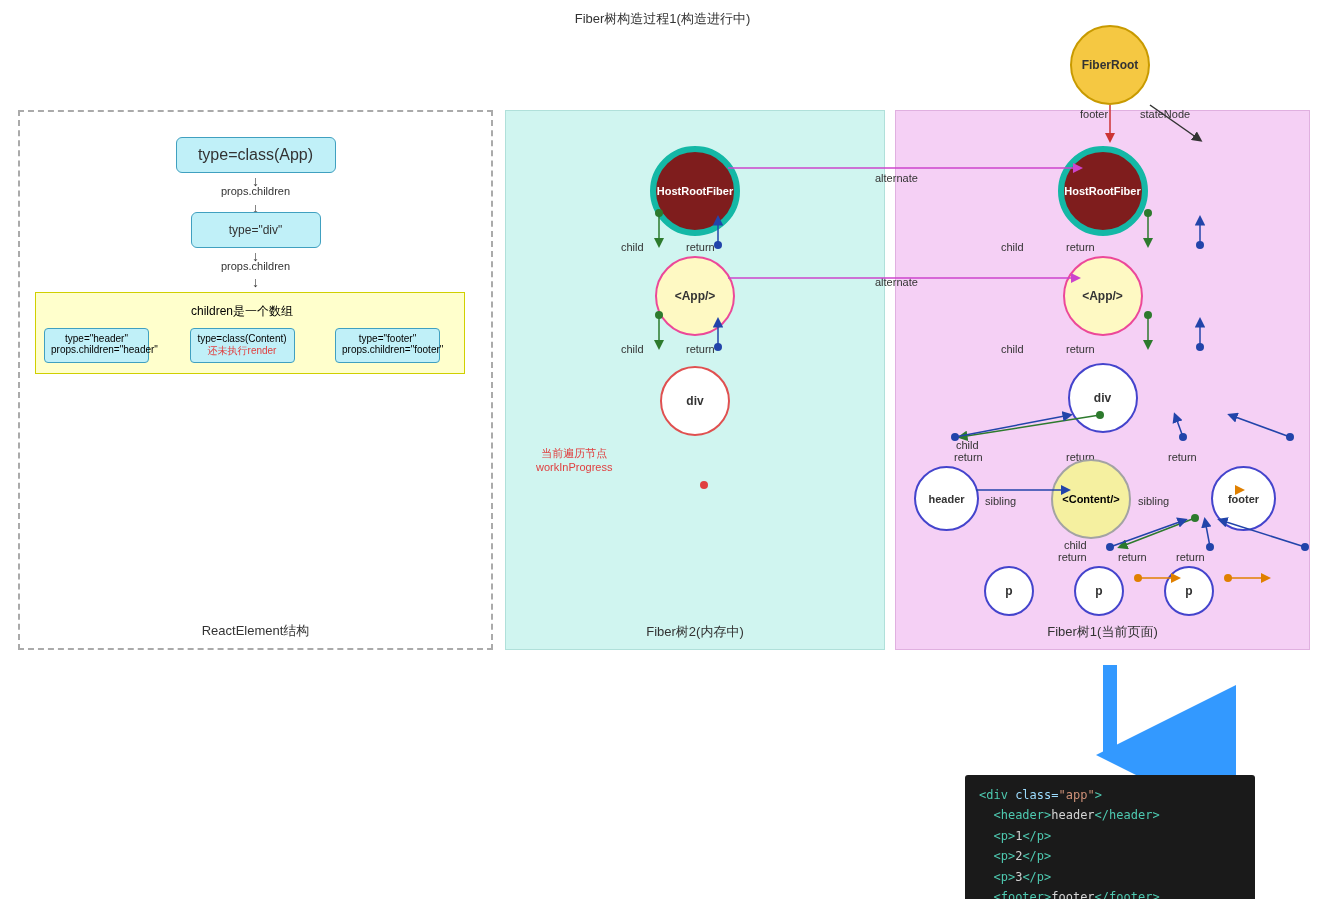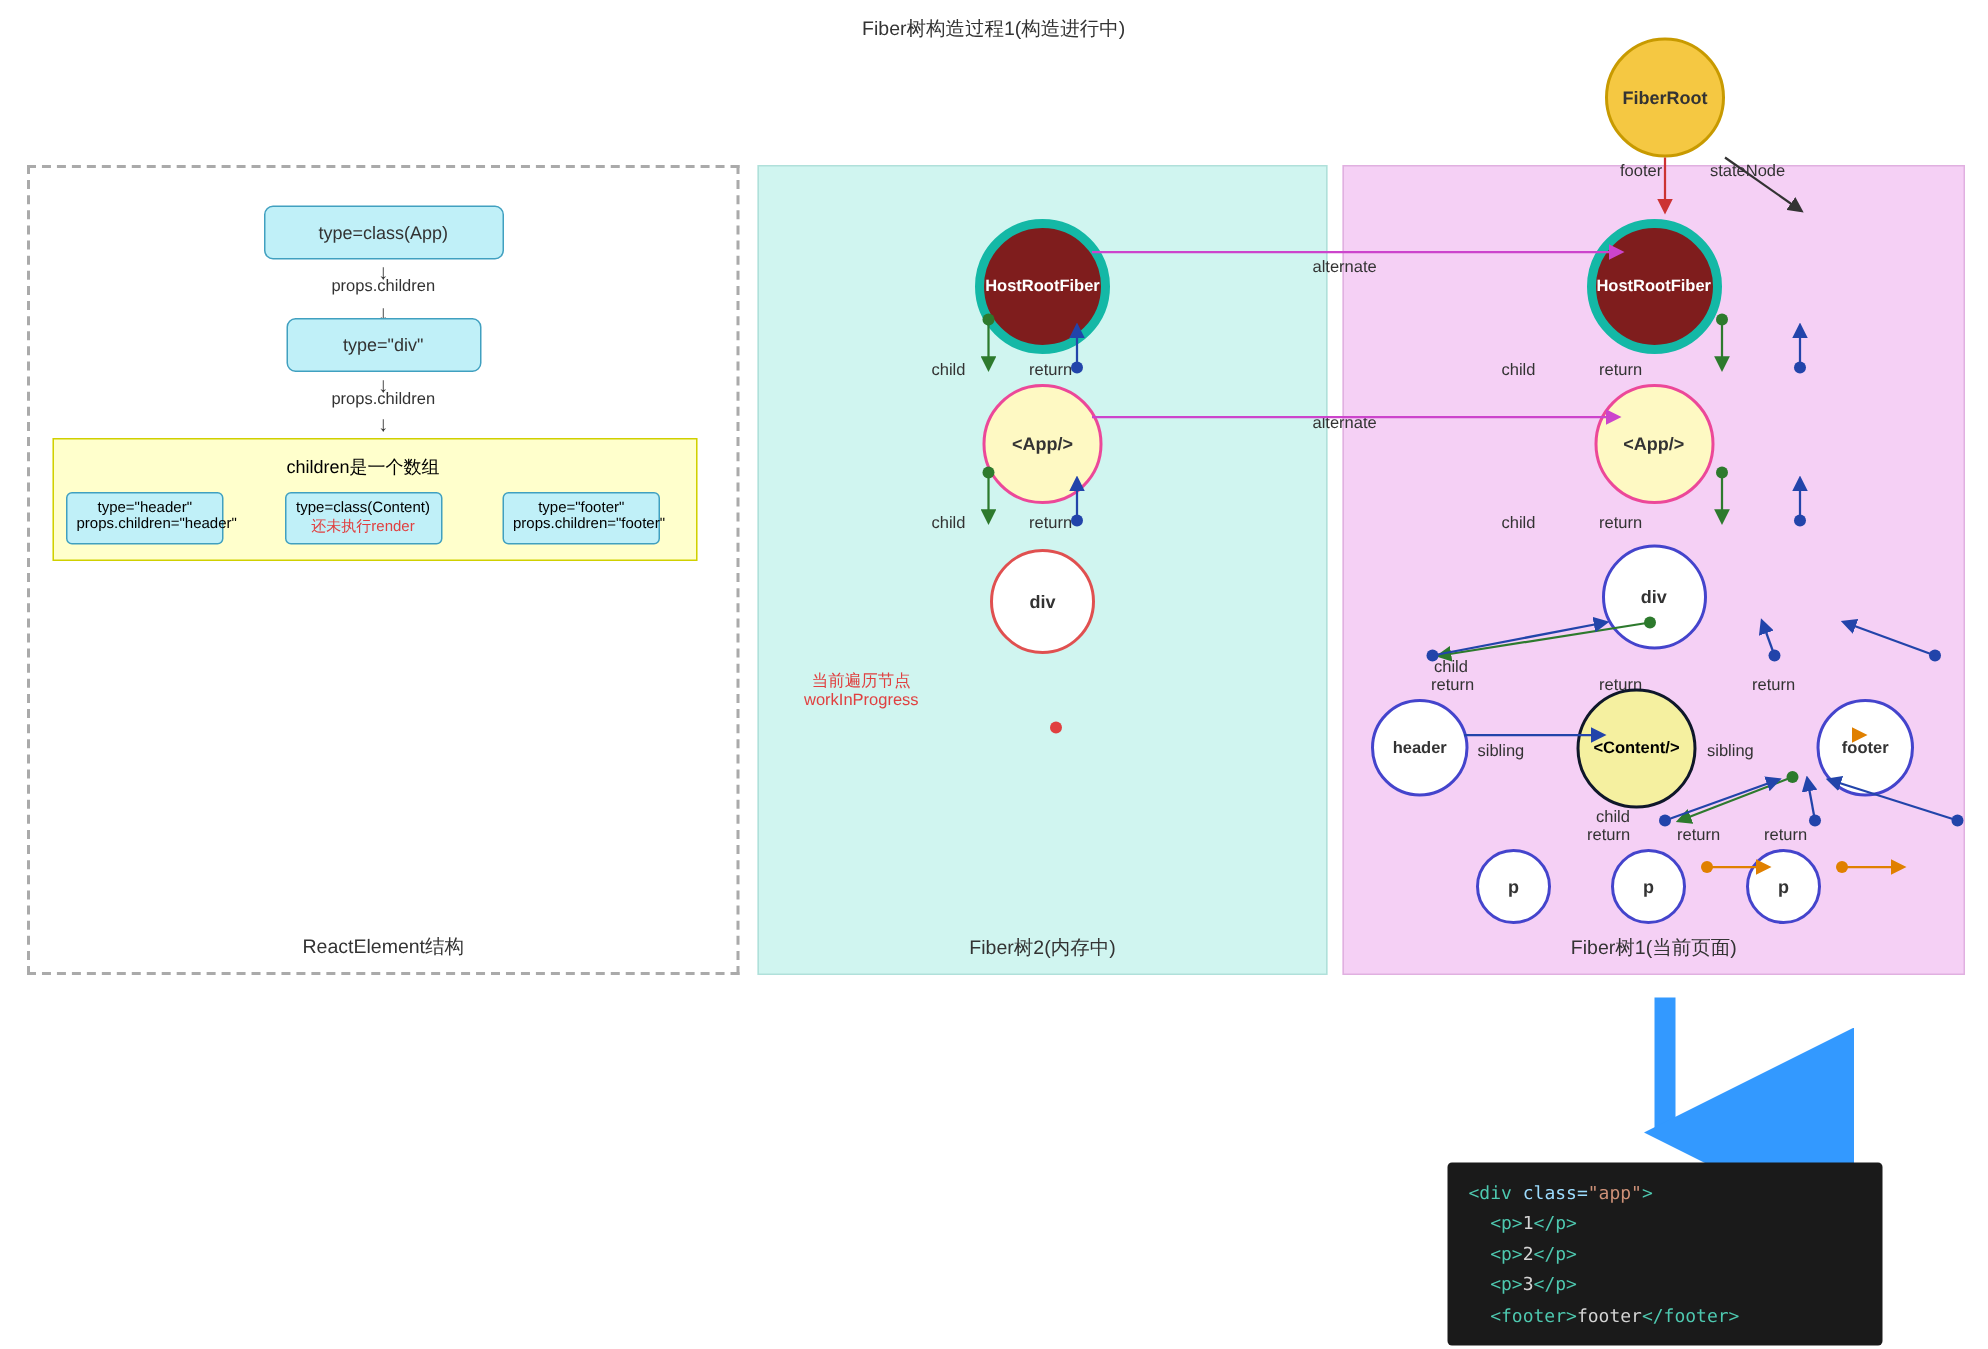--- a/index.html
+++ b/index.html
@@ -209,21 +209,21 @@
   </style>
 </head>
 <body>
 
 <div class="diagram-container">
 
   <div class="main-title">Fiber树构造过程1(构造进行中)</div>
 
   <div class="panel-left">
 
-    <div class="node-rect node-cyan-rect" style="position:absolute; top:25px; left:50%; transform:translateX(-50%); width:160px; height:36px; display:flex; align-items:center; justify-content:center; font-size:12px;">
+    <div class="node-rect node-cyan-rect" style="position:absolute; top:25px; left:50%; transform:translateX(-50%); width:160px; height:36px; display:flex; align-items:center; justify-content:center; font-size:16px;">
       <span>type=class(App)</span>
     </div>
 
     <div style="position:absolute; top:61px; left:50%; transform:translateX(-50%); color:#333; font-size:14px;">↓</div>
     <div style="position:absolute; top:73px; left:50%; transform:translateX(-50%); font-size:11px; color:#333;">props.children</div>
 
     <div style="position:absolute; top:88px; left:50%; transform:translateX(-50%); color:#333; font-size:14px;">↓</div>
 
     <div class="node-rect node-cyan-rect" style="position:absolute; top:100px; left:50%; transform:translateX(-50%); width:130px; height:36px; display:flex; align-items:center; justify-content:center; font-size:12px;">
       <span>type="div"</span>
@@ -311,21 +311,21 @@
     <div class="annot" style="top:340px; left:58px;">return</div>
     <div class="annot" style="top:340px; left:170px;">return</div>
     <div class="annot" style="top:340px; left:272px;">return</div>
 
     <div class="node-circle node-white-blue-border" style="position:absolute; top:355px; left:18px; width:65px; height:65px; font-size:11px;">
       <span>header</span>
     </div>
 
     <div class="annot" style="top:384px; left:89px;">sibling</div>
 
-    <div class="node-circle" style="position:absolute; top:348px; left:155px; width:80px; height:80px; font-size:11px; background:#f5f0a0; border:2px solid #0f172a; display:flex; align-items:center; justify-content:center;">
+    <div class="node-circle" style="position:absolute; top:348px; left:155px; width:80px; height:80px; font-size:11px; background:#f5f0a0; border:2px solid #a3a3a3; display:flex; align-items:center; justify-content:center;">
       <span>&lt;Content/&gt;</span>
     </div>
 
     <div class="annot" style="top:384px; left:242px;">sibling</div>
 
     <div class="node-circle node-white-blue-border" style="position:absolute; top:355px; left:315px; width:65px; height:65px; font-size:11px;">
       <span>footer</span>
     </div>
 
     <div class="annot" style="top:428px; left:168px;">child</div>
@@ -445,20 +445,21 @@
     <circle cx="1138" cy="578" r="4" fill="#e08000"></circle>
     <circle cx="1228" cy="578" r="4" fill="#e08000"></circle>
 
     <line x1="1110" y1="665" x2="1110" y2="755" stroke="#3399ff" stroke-width="14" marker-end="url(#arrowBlueDown)"></line>
   </svg>
 
   <div class="bottom-label" style="position:absolute; left:1048px; top:760px; font-size:13px; color:#333; text-align:center; width:120px;margin-top:48px;">当前页面</div>
 
   <div class="code-block">
     <div class="text"><span class="tag">&lt;div</span> <span class="attr">class=</span><span class="str">"app"</span><span class="tag">&gt;</span></div>
+    <div class="text">&nbsp;&nbsp;<span class="tag">&lt;header&gt;</span>header<span class="tag">&lt;/header&gt;</span></div>
     <div class="text">&nbsp;&nbsp;<span class="tag">&lt;p&gt;</span>1<span class="tag">&lt;/p&gt;</span></div>
     <div class="text">&nbsp;&nbsp;<span class="tag">&lt;p&gt;</span>2<span class="tag">&lt;/p&gt;</span></div>
     <div class="text">&nbsp;&nbsp;<span class="tag">&lt;p&gt;</span>3<span class="tag">&lt;/p&gt;</span></div>
     <div class="text">&nbsp;&nbsp;<span class="tag">&lt;footer&gt;</span>footer<span class="tag">&lt;/footer&gt;</span></div>
 
   </div>
 
 </div>
 
 </body></html>

